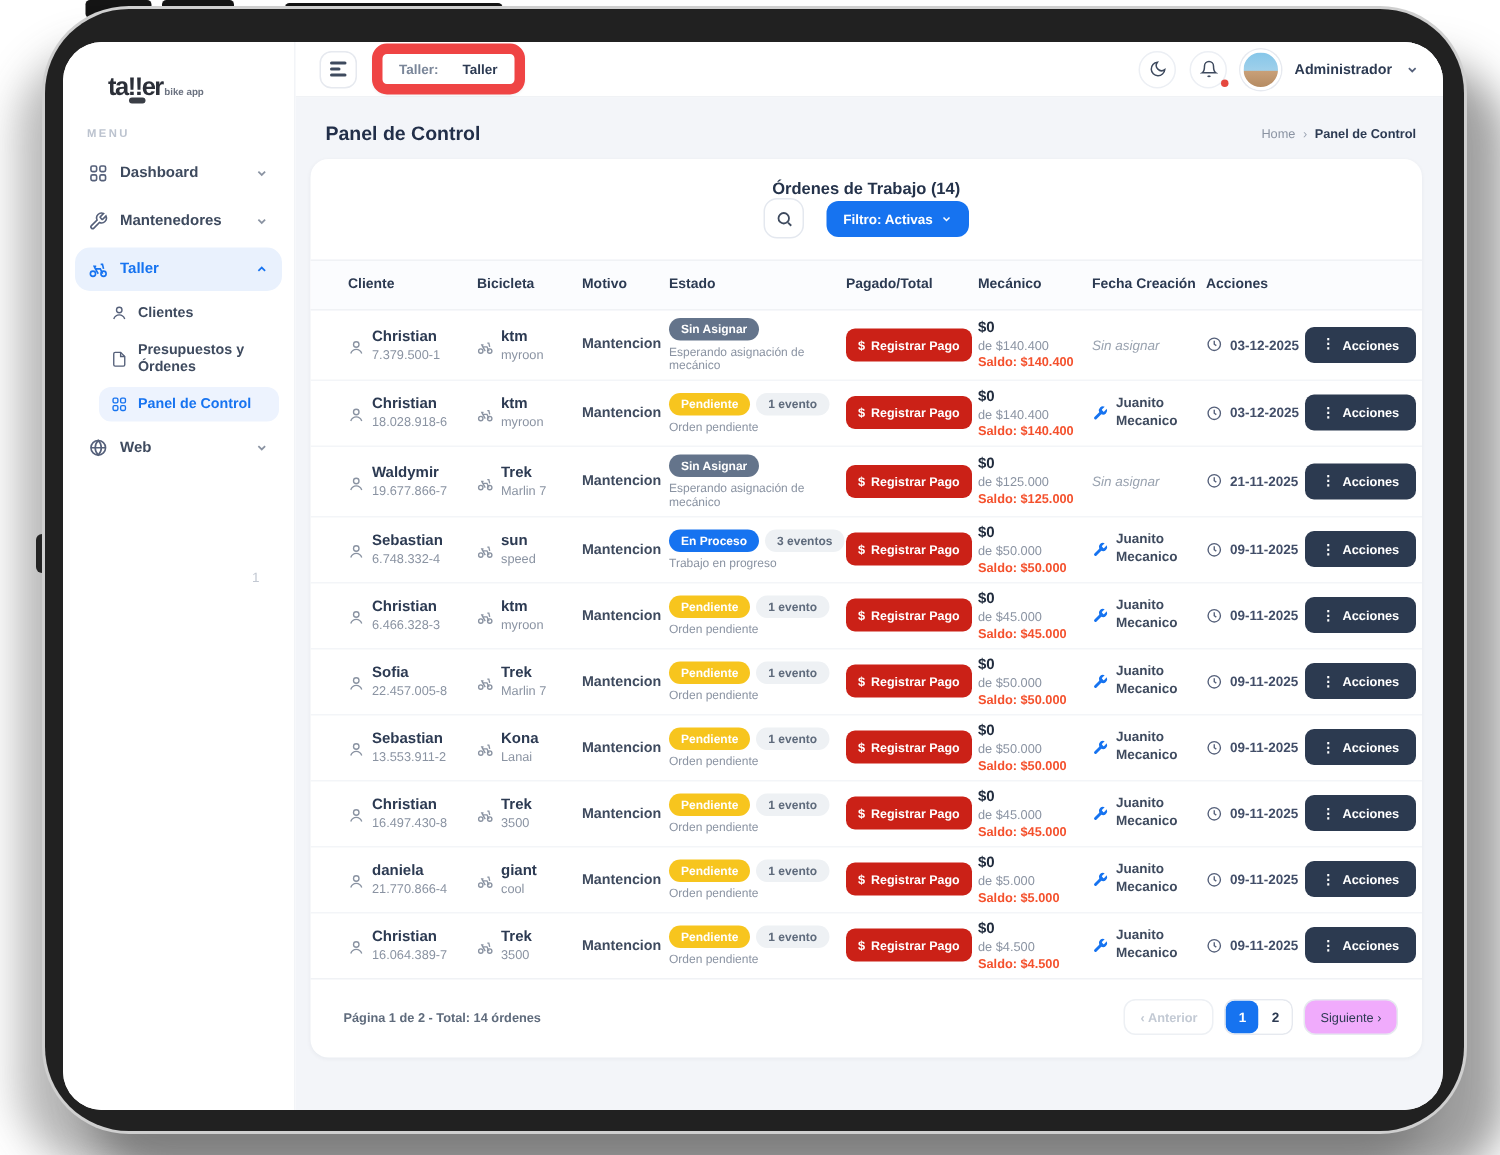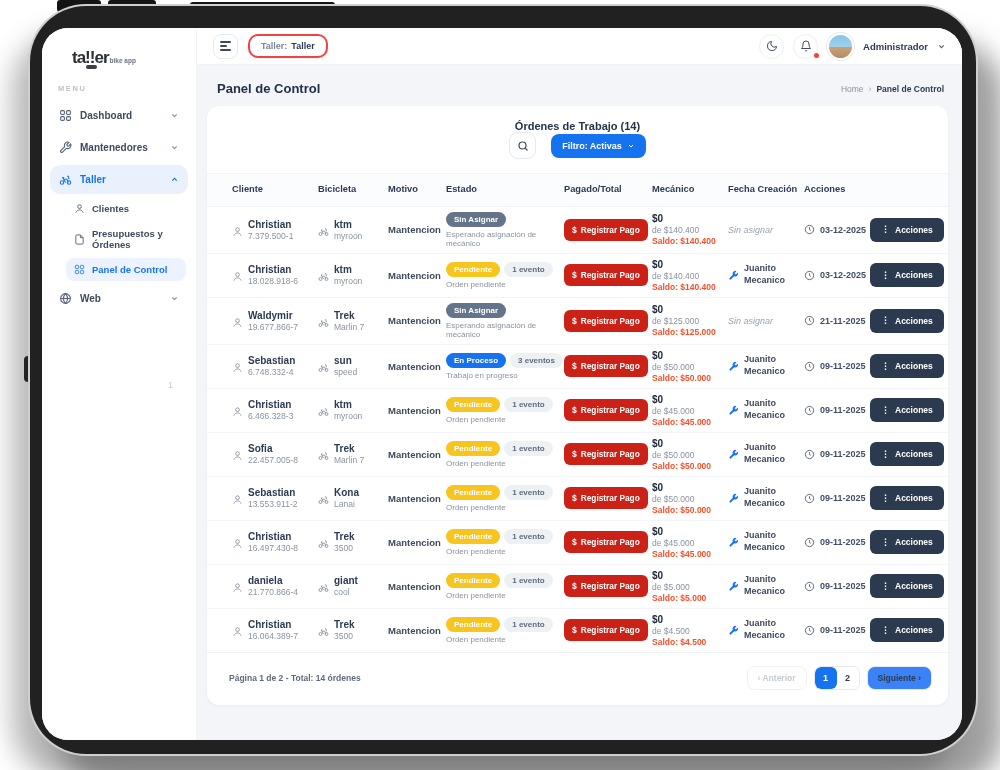--- a/index.html
+++ b/index.html
@@ -40,21 +40,21 @@
   .stray { position:absolute; left:126px; top:352px; font-size:9px; color:#c2c8d2; }
 
   
   .main { flex:1; display:flex; flex-direction:column; background:var(--bg,#f3f5f9); }
   .topbar { height:37px; background:#fff; display:flex; align-items:center; gap:10px; padding:0 16px; border-bottom:1px solid #f0f2f5; }
   .sq-btn { width:25px; height:25px; border:1px solid #e6e9ef; border-radius:8px; background:#fff;
     display:flex; align-items:center; justify-content:center; cursor:pointer; color:#3e4a5e; }
   .burger { display:flex; flex-direction:column; gap:2.5px; }
   .burger i { display:block; height:1.6px; background:#3e4a5e; border-radius:2px; }
   .burger i:nth-child(1){ width:11px; } .burger i:nth-child(2){ width:7px; } .burger i:nth-child(3){ width:11px; }
-  .pill { display:flex; align-items:center; gap:4px; border:2px solid #ef4444; border-radius:10px; padding:5px 11px;
+  .pill { display:flex; align-items:center; gap:16px; border:7px solid #ef4444; border-radius:10px; padding:5px 11px;
     font-size:9px; box-shadow:0 1px 2px rgba(20,30,60,.05); background:#fff; }
   .pill .pl { color:#7a8699; font-weight:600; } .pill .pv { color:#2c3a52; font-weight:800; }
   .top-right { margin-left:auto; display:flex; align-items:center; gap:9px; }
   .round-btn { width:25px; height:25px; border-radius:50%; border:1px solid #eceff4; background:#fff; position:relative;
     display:flex; align-items:center; justify-content:center; color:#3e4a5e; cursor:pointer; }
   .round-btn.bell::after { content:""; position:absolute; right:-2px; bottom:0; width:5px; height:5px; border-radius:50%; background:#e5483f; }
   .avatar { width:27px; height:27px; border-radius:50%; border:2px solid #fff; box-shadow:0 0 0 1px #e7eaf0;
     background:linear-gradient(180deg,#86c6e9 0%,#9fd0ea 52%,#c9a078 53%,#b58b62 100%); }
   .user-name { font-size:9.5px; font-weight:700; color:#2c3a52; }
   .user-chev { width:9px; height:9px; color:#55607a; display:inline-flex; cursor:pointer; }
@@ -115,22 +115,22 @@
 
   .card-foot { display:flex; align-items:center; justify-content:space-between; padding:13px 16px 15px 22px; }
   .foot-text { font-size:8.5px; color:#5f6b7c; font-weight:600; }
   .pager { display:flex; align-items:center; gap:7px; }
   .pg-prev { border:1px solid #edf0f4; background:#fff; border-radius:8px; padding:6px 10px; font-size:8.5px;
     color:#c3cad4; font-weight:600; cursor:default; font-family:inherit; }
   .pg-group { display:flex; border:1px solid #e6e9ef; border-radius:7px; overflow:hidden; }
   .pg-num { width:22px; height:22px; display:flex; align-items:center; justify-content:center; font-size:9px;
     font-weight:700; color:#2c3a52; background:#fff; cursor:pointer; }
   .pg-num.active { background:var(--accent,#1673f0); color:#fff; border-radius:6px; }
-  .pg-next { border:1px solid #e6e9ef; background:#3b82f6; border-radius:8px; padding:6px 10px; font-size:8.5px;
-    color:#2c3a52; font-weight:700; cursor:pointer; font-family:inherit; }
+  .pg-next { border:1px solid #e6e9ef; background:#f0abfc; border-radius:8px; padding:6px 10px; font-size:8.5px;
+    color:#2c3a52; font-weight:400; cursor:pointer; font-family:inherit; }
   svg { display:block; }
 </style>
 </head>
 <body>
 
 <div class="stage">
   <div class="nub nub1"></div>
   <div class="nub nub2"></div>
   <div class="nub nub3"></div>
   <div class="nub nub4"></div>

